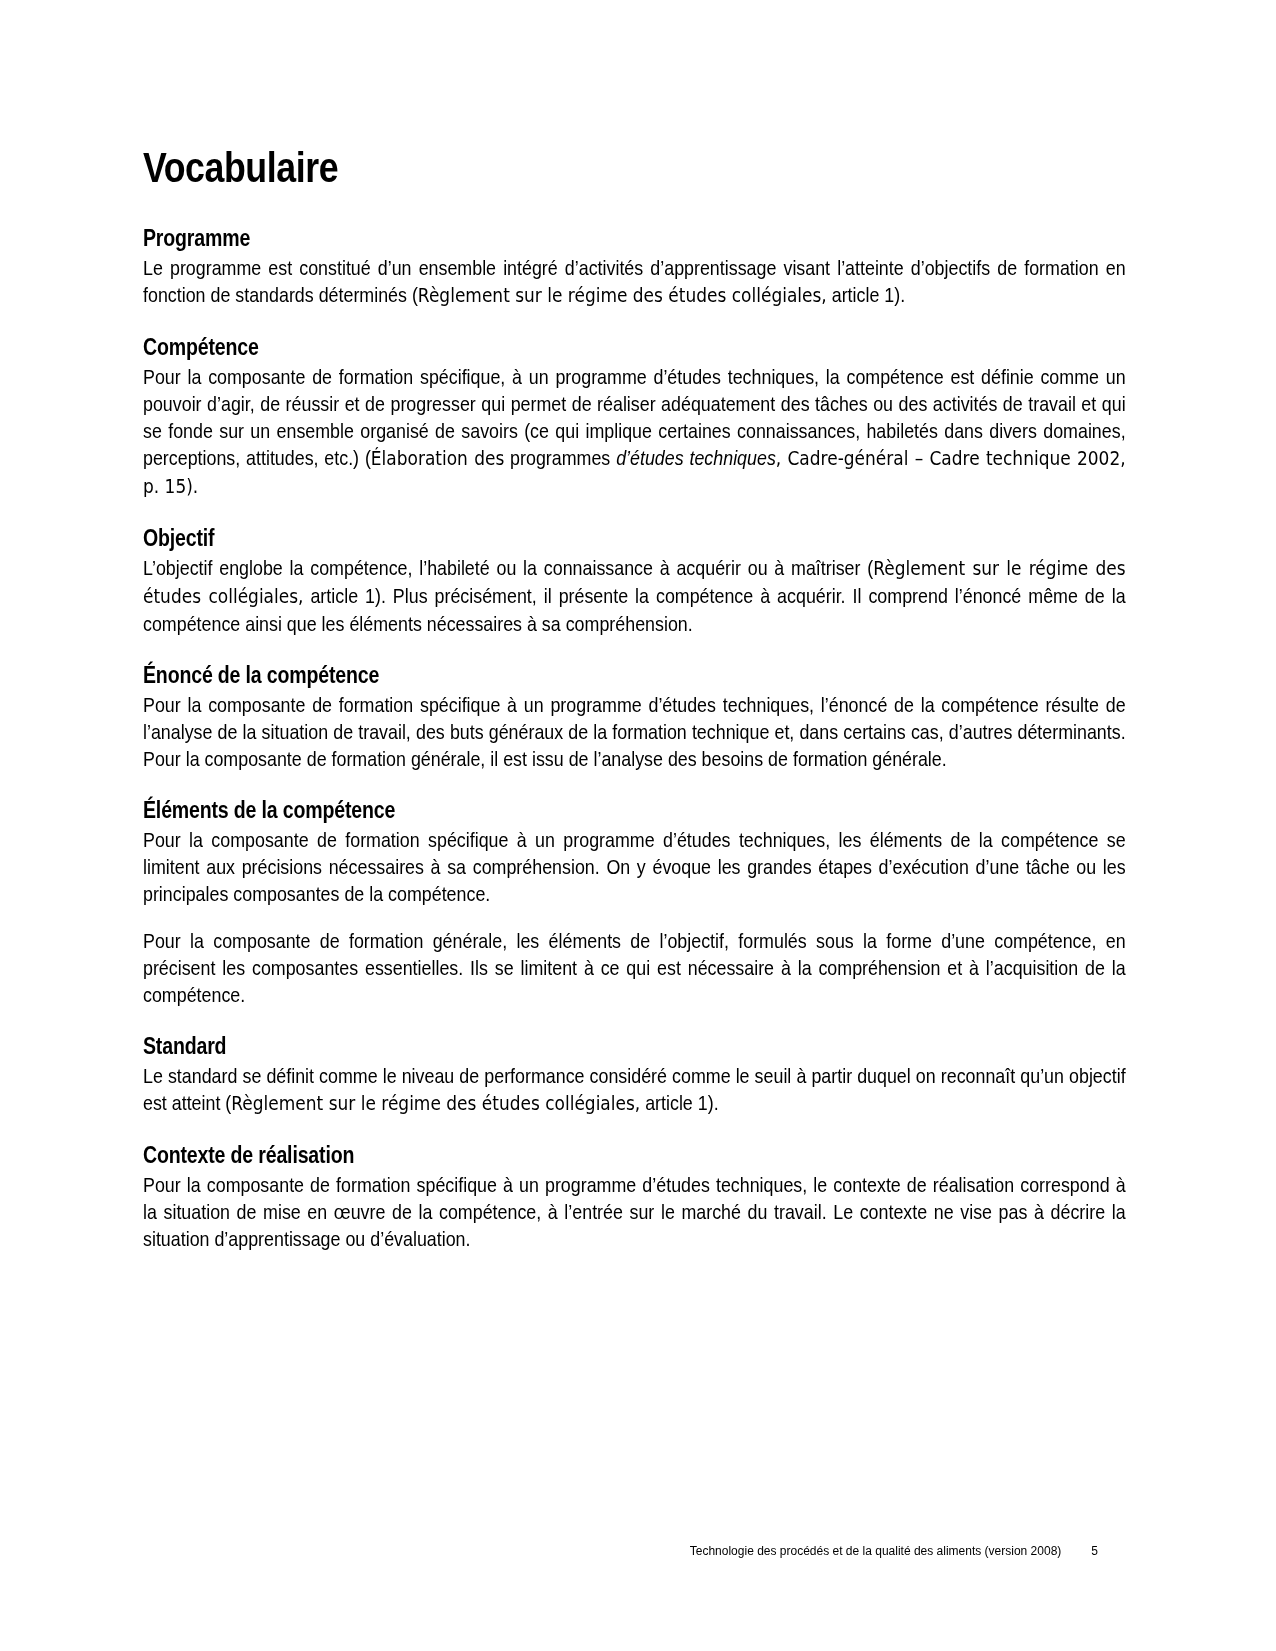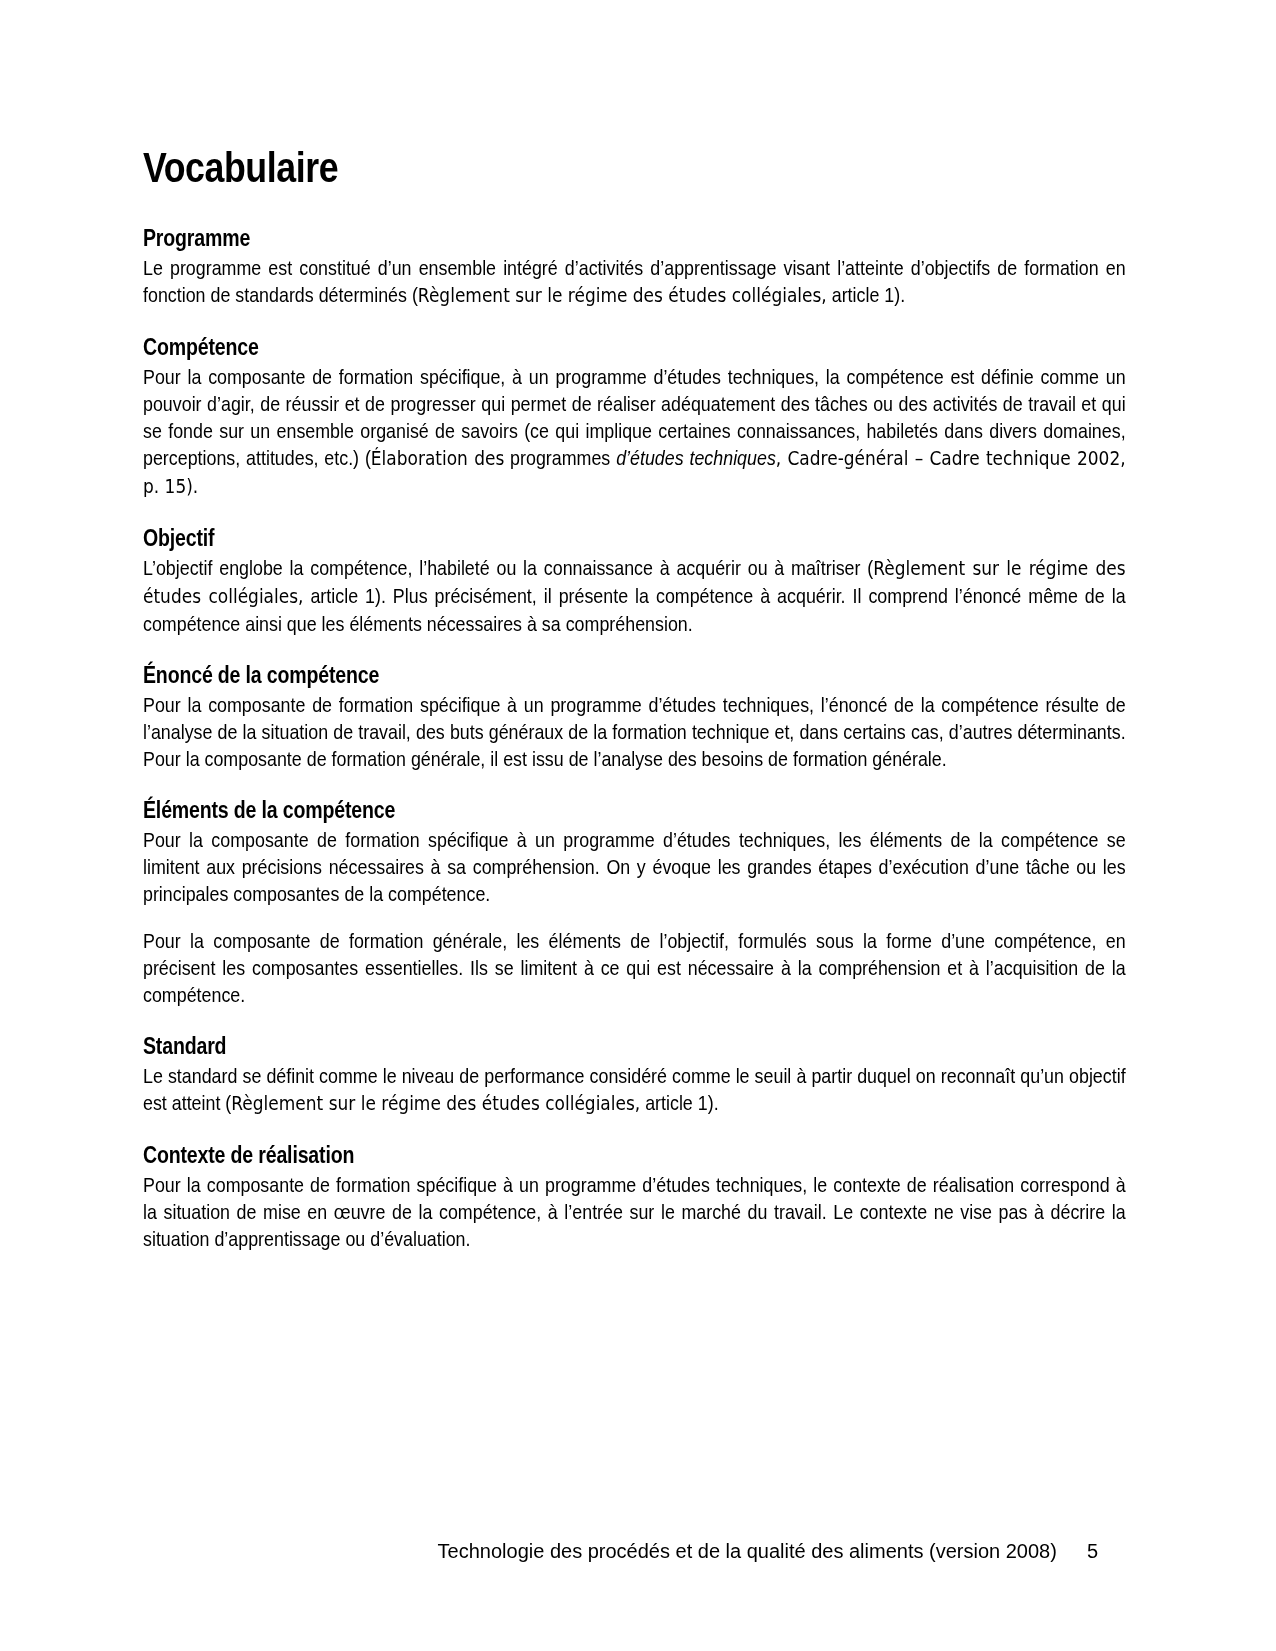--- a/index.html
+++ b/index.html
@@ -51,21 +51,21 @@
     font-family: "DejaVu Sans", sans-serif;
     font-size: 20px;
   }
   .run-italic {
     font-style: italic;
   }
   .footer {
     position: absolute;
     top: 1541px;
     right: 178px;
-    font-size: 20px;
+    font-size: 12px;
     line-height: 20px;
     white-space: nowrap;
   }
   .footer .page-num {
     margin-left: 30px;
   }
 </style>
 </head>
 <body>
 

